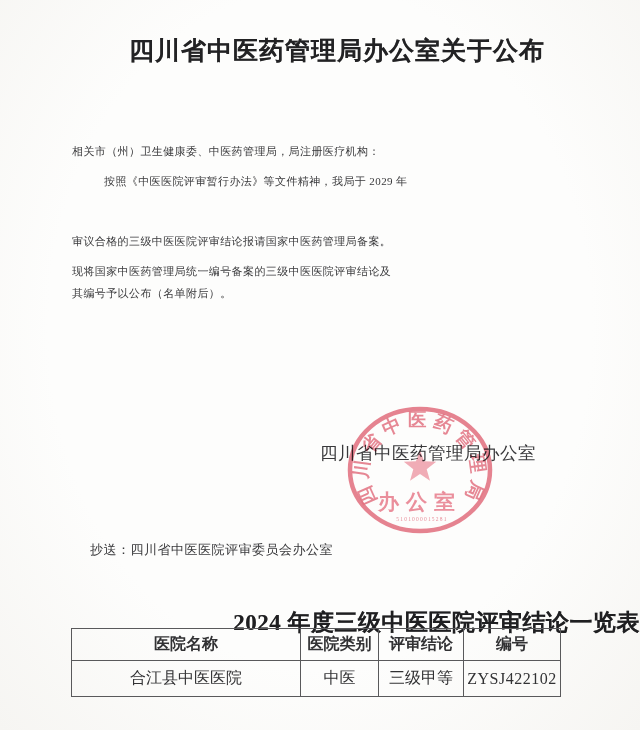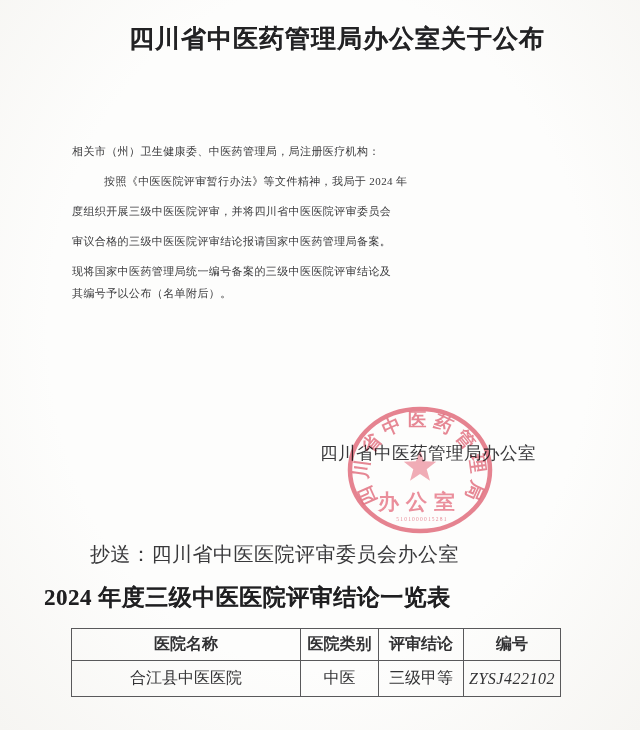--- a/index.html
+++ b/index.html
@@ -11,72 +11,71 @@
     color: #39393b;
   }
   .page { position: absolute; inset: 0; }
 
   .title {
     position: absolute; left: 0; width: 640px;
     text-align: center; font-weight: bold; color: #222224;
     font-size: 25px; letter-spacing: 1px;
     text-shadow: 0 0 .6px rgba(40,40,40,.55);
   }
-  .title.l1 { top: 22px; padding-left: 34px; }
+  .title.l1 { top: 34px; padding-left: 34px; }
   .title.l2 { top: 74px; }
 
   .bodyline {
     position: absolute; left: 72px; width: 490px;
     font-size: 11px; line-height: 30px; letter-spacing: .4px;
     white-space: nowrap;
   }
   .indent { padding-left: 32px; }
 
   .sign-name { position: absolute; left: 320px; top: 441px; font-size: 17.5px; letter-spacing: .5px; z-index: 2; }
   .sign-date { position: absolute; left: 360px; top: 477px; font-size: 17.5px; letter-spacing: 1px; z-index: 2; }
 
   .stamp {
     position: absolute; left: 342px; top: 404px; width: 156px; height: 134px;
     z-index: 3; mix-blend-mode: multiply; opacity: .88;
     filter: blur(.3px);
   }
 
-  .cc-line { position: absolute; left: 90px; top: 541px; font-size: 20px; letter-spacing: .5px; }
+  .cc-line { position: absolute; left: 90px; top: 541px; font-size: 13px; letter-spacing: .5px; }
 
   .table-title {
-    position: absolute; left: 0; top: 582px; width: 640px;
-    text-align: left; font-size: 23px; font-weight: bold; color: #1f1f21;
-    letter-spacing: .5px; text-shadow: 0 0 .6px rgba(30,30,30,.6); padding-left: 44px;
+    position: absolute; left: 0; top: 607px; width: 640px;
+    text-align: right; font-size: 23px; font-weight: bold; color: #1f1f21;
+    letter-spacing: .5px; text-shadow: 0 0 .6px rgba(30,30,30,.6);
   }
 
   table.results {
     position: absolute; left: 71px; top: 628px;
     border-collapse: collapse; table-layout: fixed;
     font-size: 16px; color: #323234;
   }
   table.results td, table.results th {
     border: 1px solid #59595b; text-align: center; vertical-align: middle;
     overflow: hidden; white-space: nowrap;
   }
   table.results { border: 1.5px solid #4c4c4e; padding-left: 28px; }
   table.results th { font-weight: bold; height: 32px; }
   table.results td { height: 36px; font-weight: normal; }
   .c0 { width: 229px; } .c1 { width: 78px; } .c2 { width: 85px; } .c3 { width: 97px; }
-  .code-cell { font-family: "Liberation Serif", "DejaVu Serif", serif; letter-spacing: .5px; font-style: italic; }
+  .code-cell { font-family: "Liberation Serif", "DejaVu Serif", serif; letter-spacing: .5px; }
 </style>
 </head>
 <body>
 
 <div class="page">
 
   <div class="title l1">四川省中医药管理局办公室关于公布</div>
 
   <div class="bodyline" style="top:136px">相关市（州）卫生健康委、中医药管理局，局注册医疗机构：</div>
-  <div class="bodyline indent" style="top:166px">按照《中医医院评审暂行办法》等文件精神，我局于 2024 年</div>
-  <div class="bodyline" style="top:196px">度组织开展三级中医医院评审，并将四川省中医医院评审委员会</div>
+  <div class="bodyline indent" style="top:166px">按照《中医医院评审暂行办法》等文件精神，我局于 2029 年</div>
   <div class="bodyline" style="top:226px">审议合格的三级中医医院评审结论报请国家中医药管理局备案。</div>
   <div class="bodyline" style="top:256px">现将国家中医药管理局统一编号备案的三级中医医院评审结论及</div>
   <div class="bodyline" style="top:278px">其编号予以公布（名单附后）。</div>
 
 
   <div class="sign-name">四川省中医药管理局办公室</div>
 
   <svg class="stamp" viewBox="0 0 156 134" xmlns="http://www.w3.org/2000/svg">
     <ellipse cx="78" cy="66" rx="70" ry="61" fill="none" stroke="#dd4f63" stroke-width="4.5" opacity="0.8"></ellipse>
     <defs>

